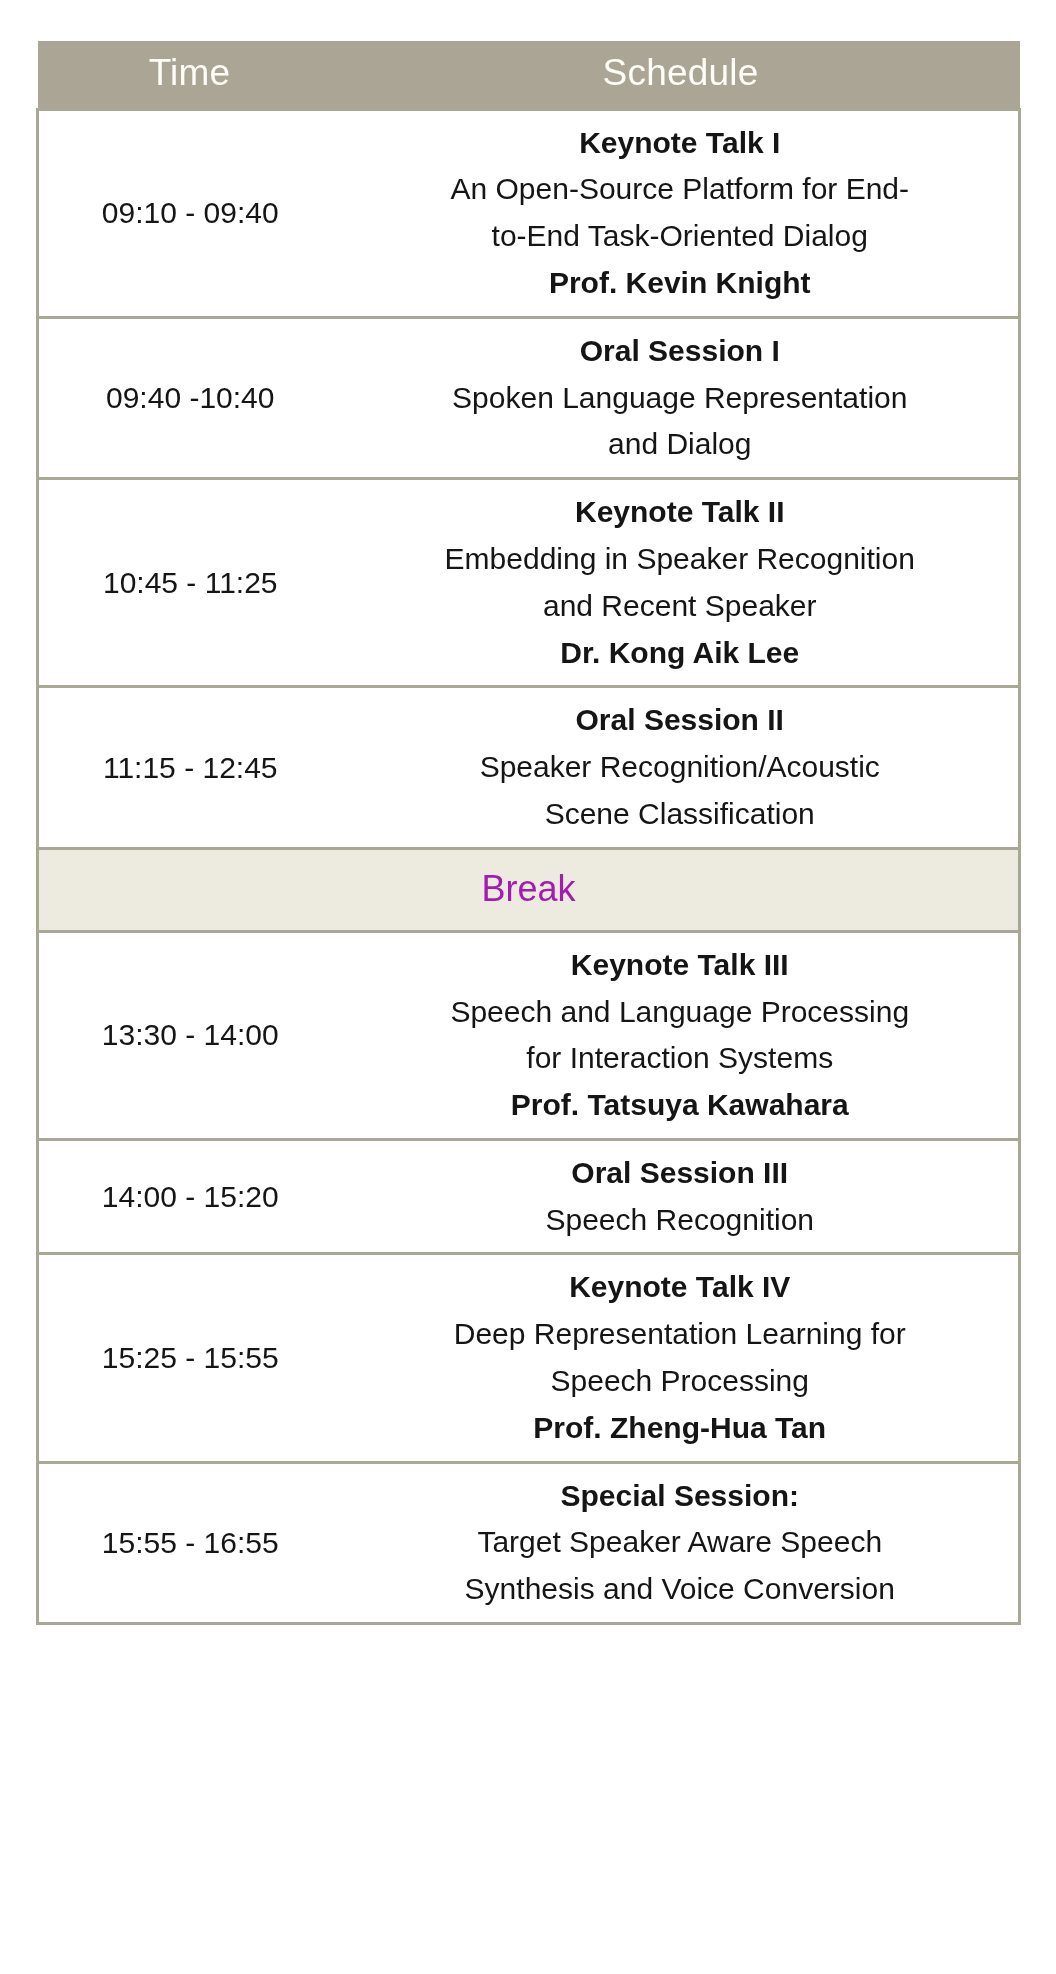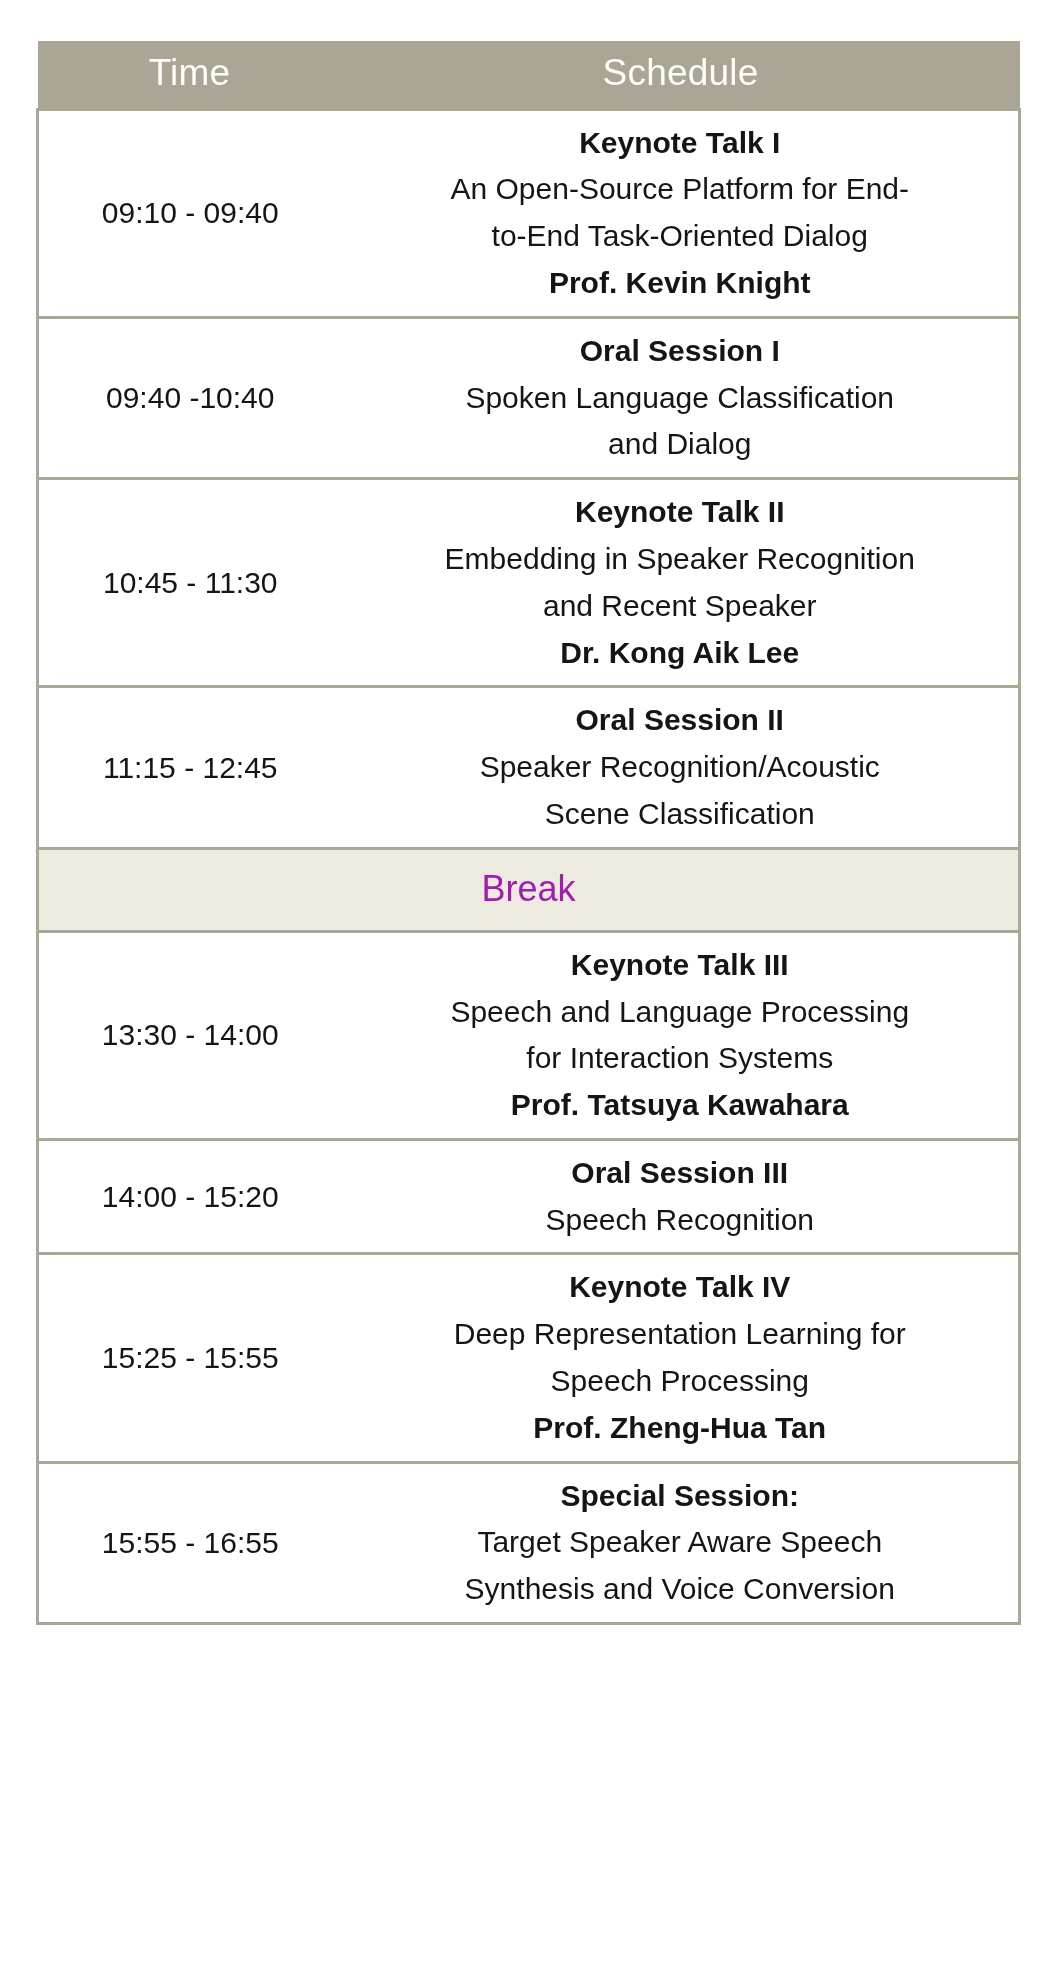--- a/index.html
+++ b/index.html
@@ -119,26 +119,26 @@
             <span class="line strong">Keynote Talk I</span>
             <span class="line">An Open-Source Platform for End-</span>
             <span class="line">to-End Task-Oriented Dialog</span>
             <span class="line strong">Prof. Kevin Knight</span>
           </td>
         </tr>
         <tr>
           <td class="time-cell">09:40 -10:40</td>
           <td class="sched-cell">
             <span class="line strong">Oral Session I</span>
-            <span class="line">Spoken Language Classification</span>
+            <span class="line">Spoken Language Representation</span>
             <span class="line">and Dialog</span>
           </td>
         </tr>
         <tr>
-          <td class="time-cell">10:45 - 11:30</td>
+          <td class="time-cell">10:45 - 11:25</td>
           <td class="sched-cell">
             <span class="line strong">Keynote Talk II</span>
             <span class="line">Embedding in Speaker Recognition</span>
             <span class="line">and Recent Speaker</span>
             <span class="line strong">Dr. Kong Aik Lee</span>
           </td>
         </tr>
         <tr>
           <td class="time-cell">11:15 - 12:45</td>
           <td class="sched-cell">

